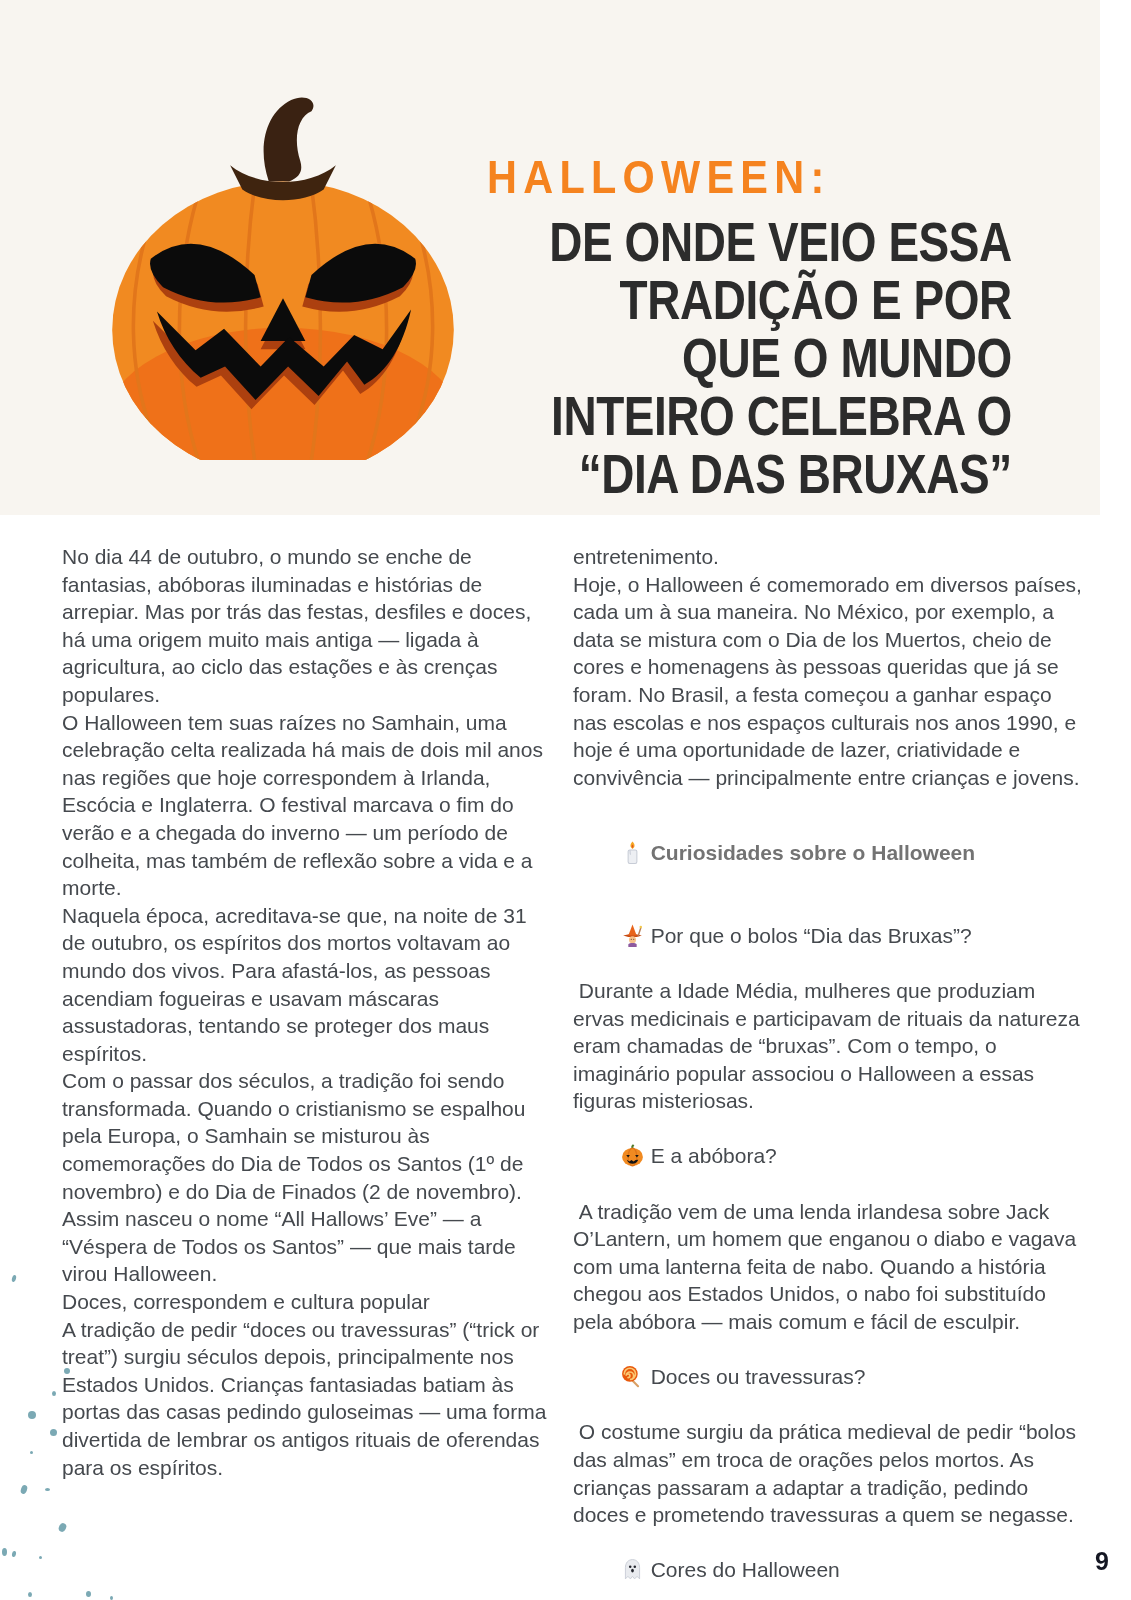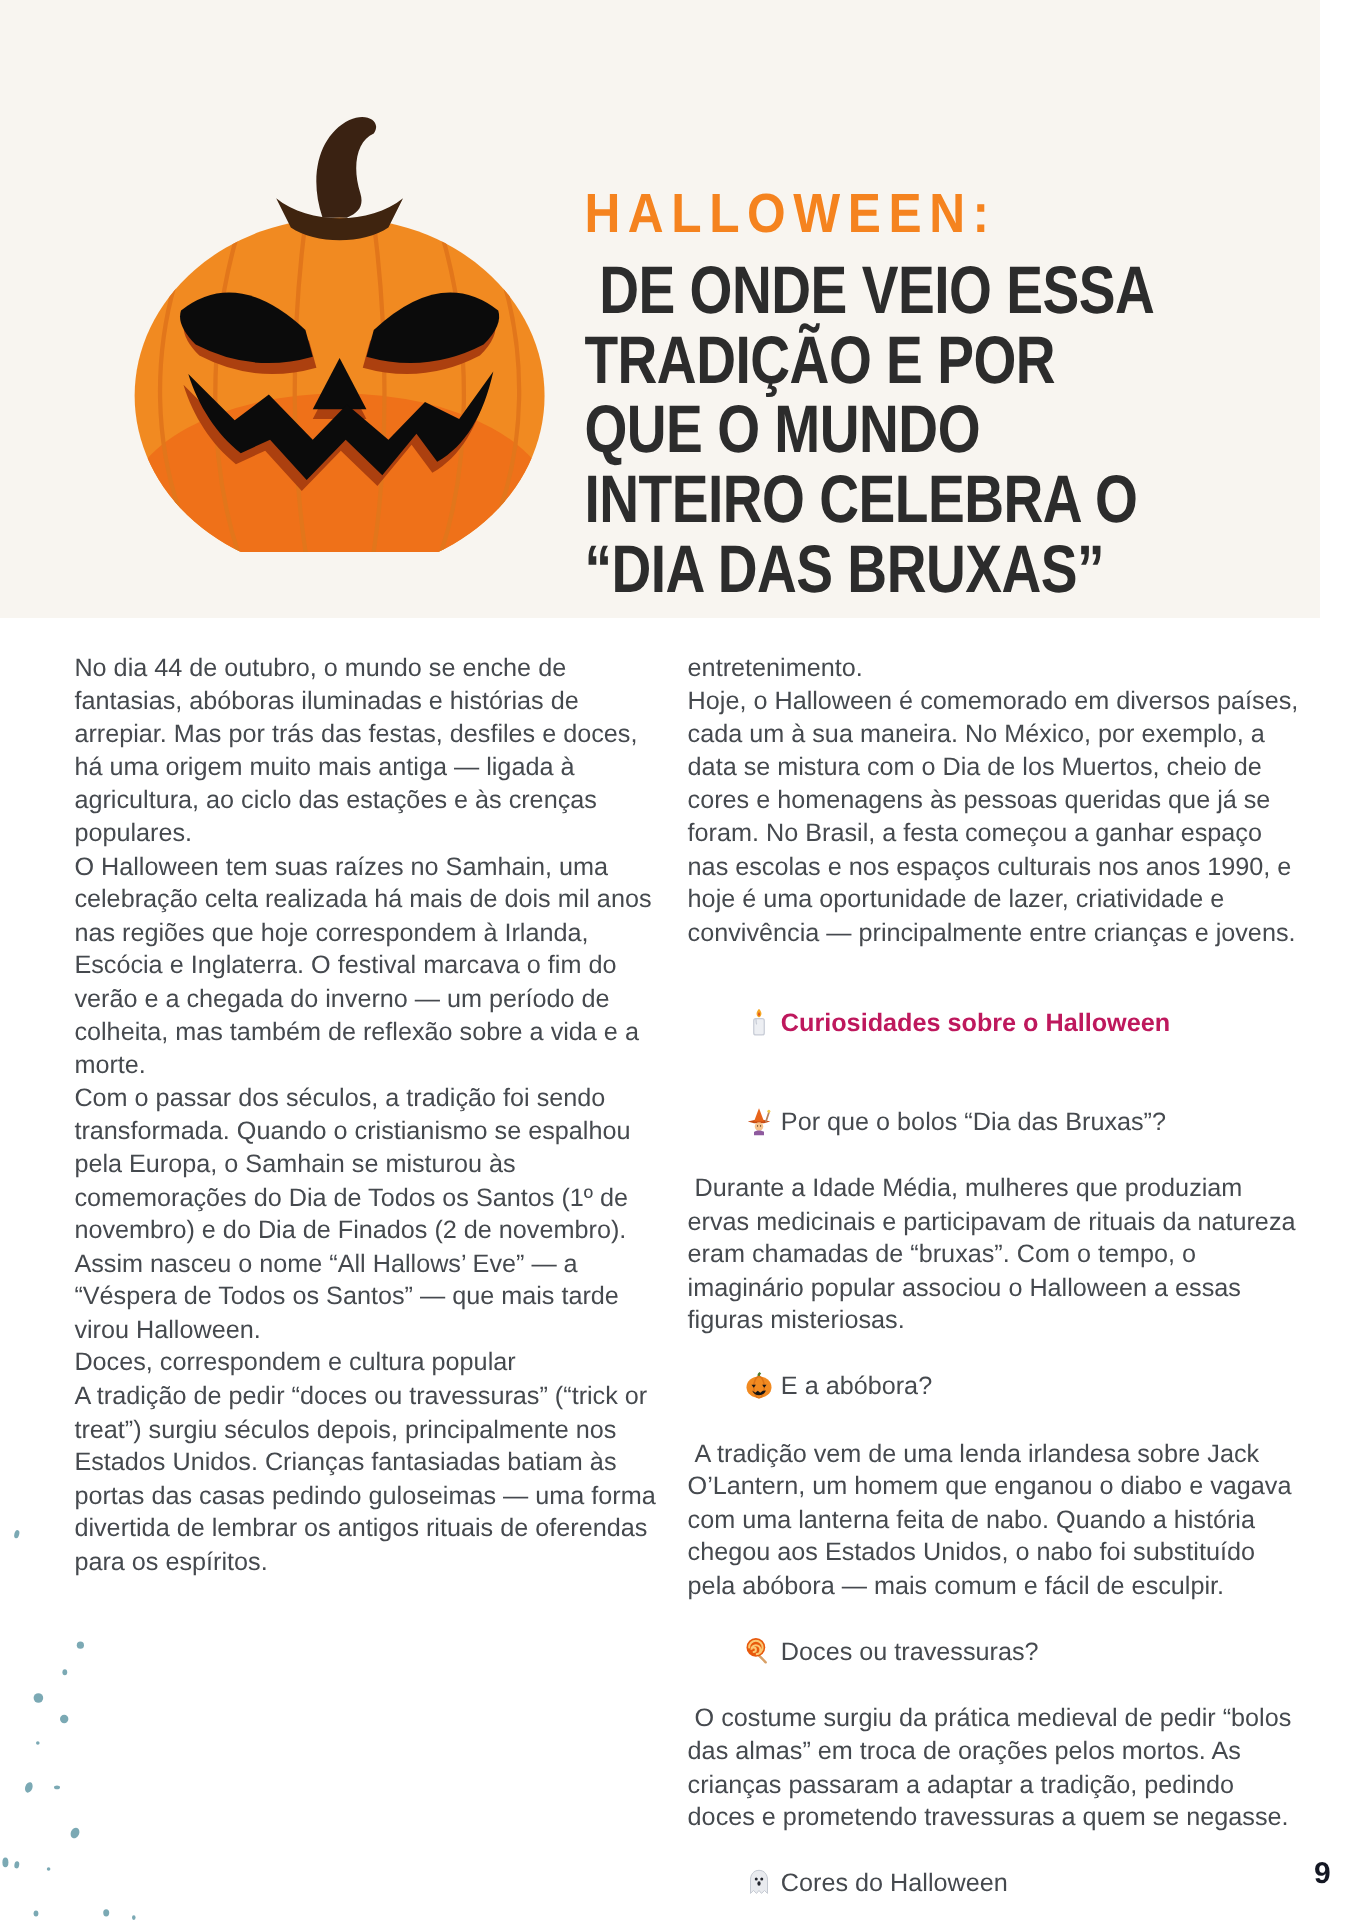--- a/index.html
+++ b/index.html
@@ -8,35 +8,35 @@
     font-family:"Liberation Sans", sans-serif;overflow:hidden;
   }
   
   .hero{position:absolute;top:0;left:0;width:1100px;height:515px;background:#F8F5F0;}
   .pumpkin{position:absolute;left:100px;top:94px;width:366px;height:366px;}
   .title-block{position:absolute;left:487px;top:154px;width:640px;}
   .title-accent{
     color:#F5831F;font-size:46px;font-weight:800;line-height:1;
     letter-spacing:7px;transform:scaleX(0.9);transform-origin:left top;white-space:pre;
   }
-  .title-lines{margin-top:13px;}
+  .title-lines{margin-top:13px;text-align:right;}
   .title-line{
     color:#2C2C2C;font-size:56px;font-weight:800;line-height:58px;
     transform:scaleX(0.82);transform-origin:left top;white-space:pre;letter-spacing:-0.5px;
   }
   
   .content{
     position:absolute;top:543px;left:62px;width:1020px;display:flex;gap:24px;
     color:#45494E;font-size:21px;line-height:27.6px;
   }
   .col-left{width:487px;flex:none;}
   .col-right{flex:1;}
   .para{white-space:pre-wrap;}
   .q-line{white-space:pre-wrap;}
-  .curio-heading{font-weight:700;color:#be185d;margin-top:20px;}
+  .curio-heading{font-weight:700;color:#737373;margin-top:20px;}
   .icon{display:inline-block;width:25px;height:25px;vertical-align:-5px;margin-right:6px;}
   
   .page-number{
     position:absolute;right:22px;bottom:24px;font-size:25px;font-weight:700;color:#141723;
   }
   .speck{position:absolute;background:#7BA9B4;border-radius:50%;}
 </style>
 </head>
 <body>
 
@@ -93,20 +93,21 @@
         <div class="title-line">“DIA DAS BRUXAS”</div>
       </div>
     </div>
   </header>
 
   <main class="content">
 
     <div class="col-left">
       <div class="para">No dia 44 de outubro, o mundo se enche de fantasias, abóboras iluminadas e histórias de arrepiar. Mas por trás das festas, desfiles e doces, há uma origem muito mais antiga — ligada à agricultura, ao ciclo das estações e às crenças populares.</div>
       <div class="para">O Halloween tem suas raízes no Samhain, uma celebração celta realizada há mais de dois mil anos nas regiões que hoje correspondem à Irlanda, Escócia e Inglaterra. O festival marcava o fim do verão e a chegada do inverno — um período de colheita, mas também de reflexão sobre a vida e a morte.</div>
+      <div class="para">Naquela época, acreditava-se que, na noite de 31 de outubro, os espíritos dos mortos voltavam ao mundo dos vivos. Para afastá-los, as pessoas acendiam fogueiras e usavam máscaras assustadoras, tentando se proteger dos maus espíritos.</div>
       <div class="para">Com o passar dos séculos, a tradição foi sendo transformada. Quando o cristianismo se espalhou pela Europa, o Samhain se misturou às comemorações do Dia de Todos os Santos (1º de novembro) e do Dia de Finados (2 de novembro). Assim nasceu o nome “All Hallows’ Eve” — a “Véspera de Todos os Santos” — que mais tarde virou Halloween.</div>
       <div class="para">Doces, correspondem e cultura popular</div>
       <div class="para">A tradição de pedir “doces ou travessuras” (“trick or treat”) surgiu séculos depois, principalmente nos Estados Unidos. Crianças fantasiadas batiam às portas das casas pedindo guloseimas — uma forma divertida de lembrar os antigos rituais de oferendas para os espíritos.</div>
     </div>
 
     <div class="col-right">
       <div class="para">entretenimento.</div>
       <div class="para">Hoje, o Halloween é comemorado em diversos países, cada um à sua maneira. No México, por exemplo, a data se mistura com o Dia de los Muertos, cheio de cores e homenagens às pessoas queridas que já se foram. No Brasil, a festa começou a ganhar espaço nas escolas e nos espaços culturais nos anos 1990, e hoje é uma oportunidade de lazer, criatividade e convivência — principalmente entre crianças e jovens.</div>
 
       <div class="q-line curio-heading">

